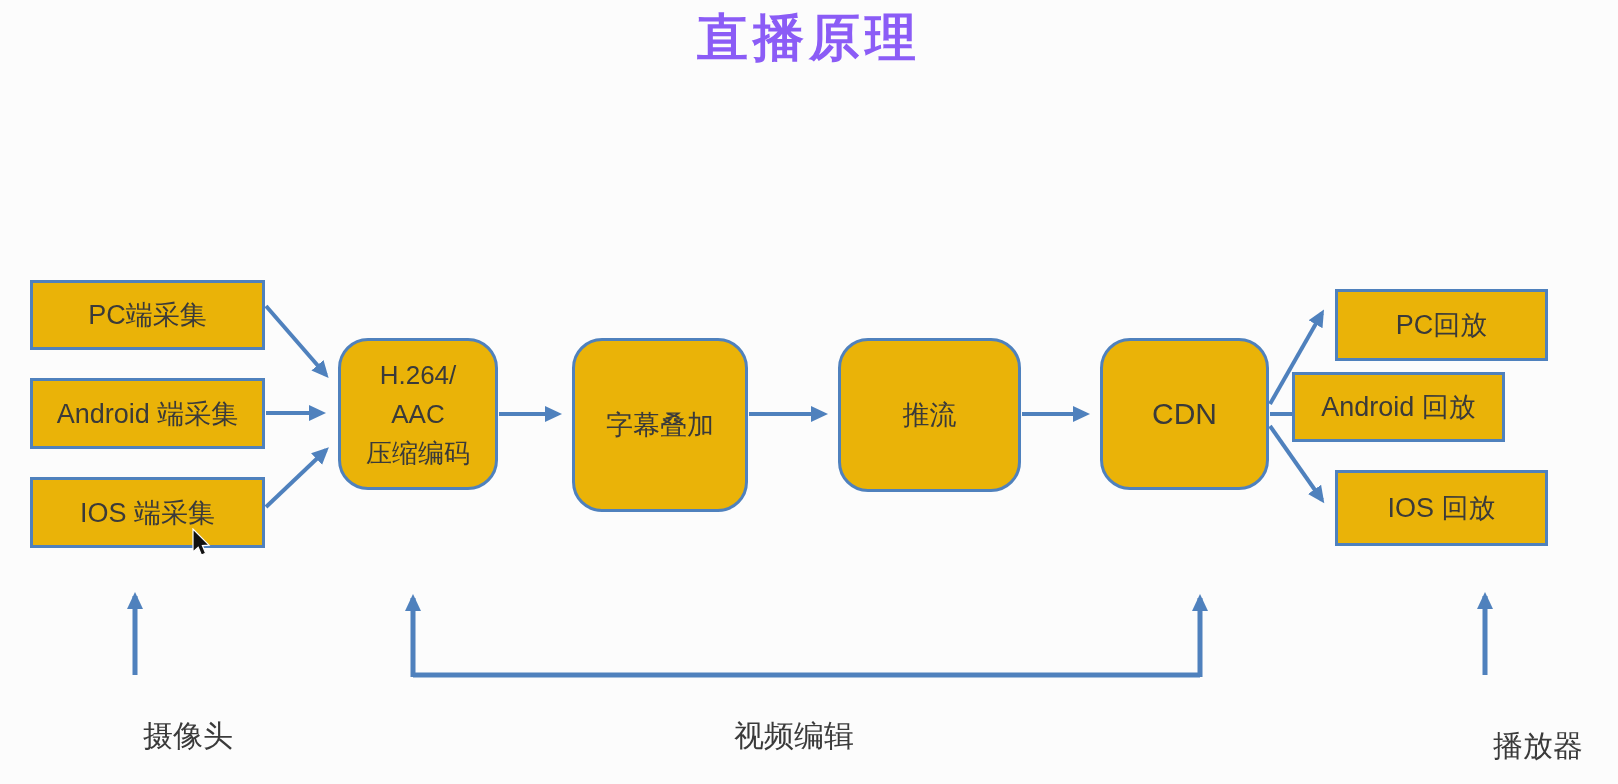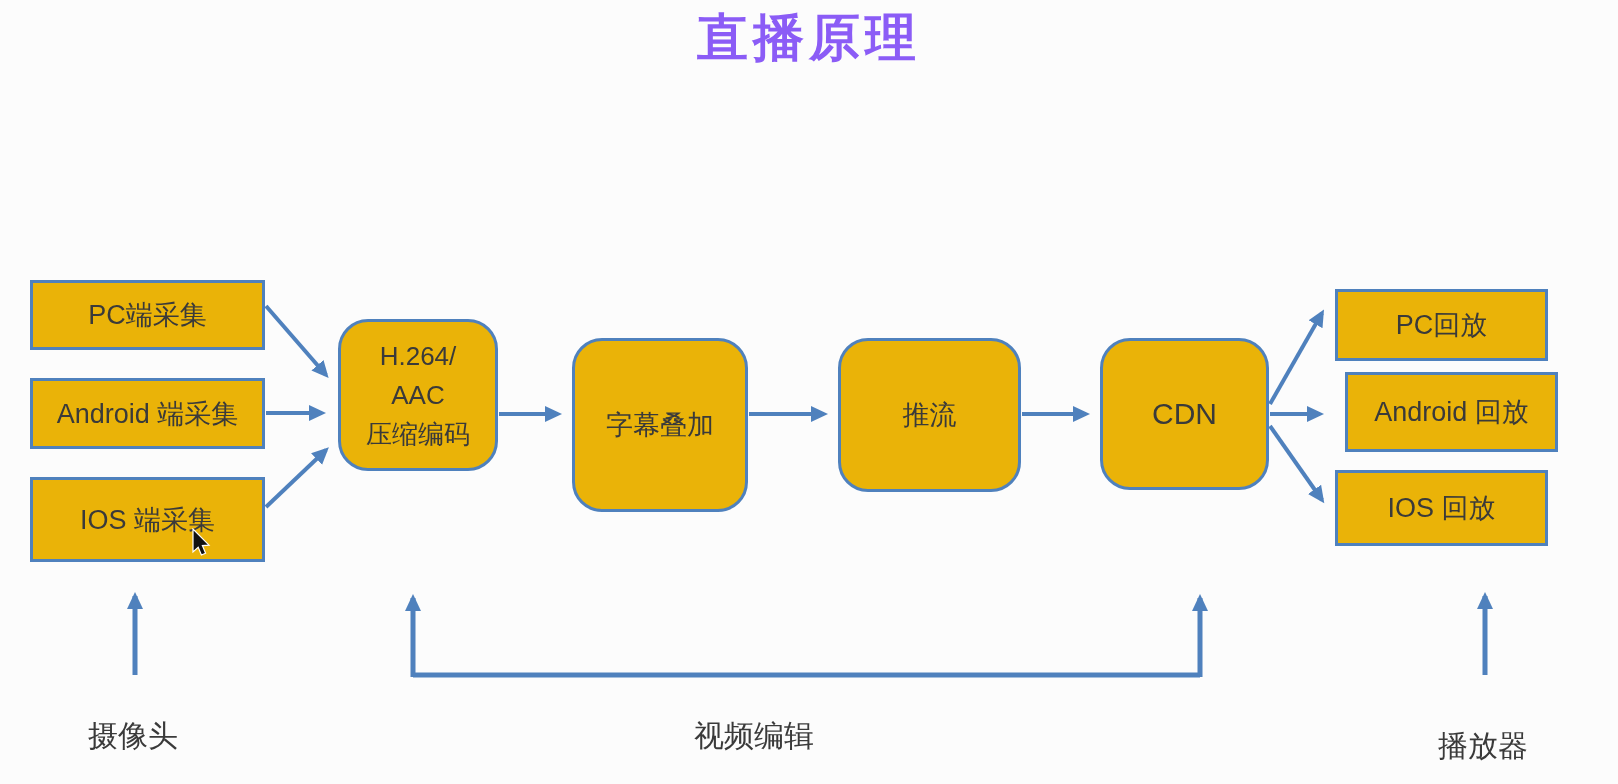--- a/index.html
+++ b/index.html
@@ -13,21 +13,21 @@
   }
   .box{
     position:absolute;border:3.5px solid #4f81bd;background:#eab308;
     display:flex;align-items:center;justify-content:center;
     color:#3a3a3a;font-size:27px;box-sizing:border-box;z-index:2;
   }
   .rounded{border-radius:30px;}
   .enc-inner{display:flex;flex-direction:column;align-items:center;
     font-size:26px;line-height:39px;color:#3a3a3a;}
   .caption{
-    position:absolute;color:#3a3a3a;font-size:30px;text-align:center;width:200px;z-index:2;
+    position:absolute;color:#3a3a3a;font-size:30px;text-align:right;width:200px;z-index:2;
   }
   svg.layer{position:absolute;left:0;top:0;z-index:1;}
   svg.cursor{position:absolute;z-index:5;}
 </style>
 </head>
 <body>
 
 <div class="canvas">
 
   <svg class="layer" width="1618" height="784" viewBox="0 0 1618 784">
@@ -59,25 +59,25 @@
   </svg>
 
   <div class="title">直播原理</div>
 
   <div class="box" style="left:30px;top:280px;width:235px;height:70px;">
     <span>PC端采集</span>
   </div>
   <div class="box" style="left:30px;top:378px;width:235px;height:71px;">
     <span>Android 端采集</span>
   </div>
-  <div class="box" style="left:30px;top:477px;width:235px;height:85px;align-items:center;">
+  <div class="box" style="left:30px;top:477px;width:235px;height:71px;align-items:center;">
     <span>IOS 端采集</span>
   </div>
 
-  <div class="box rounded" style="left:338px;top:319px;width:160px;height:152px;">
+  <div class="box rounded" style="left:338px;top:338px;width:160px;height:152px;">
     <div class="enc-inner">
       <span>H.264/</span>
       <span>AAC</span>
       <span>压缩编码</span>
     </div>
   </div>
 
   <div class="box rounded" style="left:572px;top:338px;width:176px;height:174px;">
     <span>字幕叠加</span>
   </div>
@@ -86,21 +86,21 @@
     <span>推流</span>
   </div>
 
   <div class="box rounded" style="left:1100px;top:338px;width:169px;height:152px;font-size:30px;">
     <span>CDN</span>
   </div>
 
   <div class="box" style="left:1335px;top:289px;width:213px;height:72px;">
     <span>PC回放</span>
   </div>
-  <div class="box" style="left:1345px;top:372px;width:213px;height:80px;">
+  <div class="box" style="left:1292px;top:372px;width:213px;height:70px;">
     <span>Android 回放</span>
   </div>
   <div class="box" style="left:1335px;top:470px;width:213px;height:76px;">
     <span>IOS 回放</span>
   </div>
 
   <div class="caption" style="left:33px;top:716px;">摄像头</div>
   <div class="caption" style="left:654px;top:716px;">视频编辑</div>
   <div class="caption" style="left:1383px;top:726px;">播放器</div>
 

